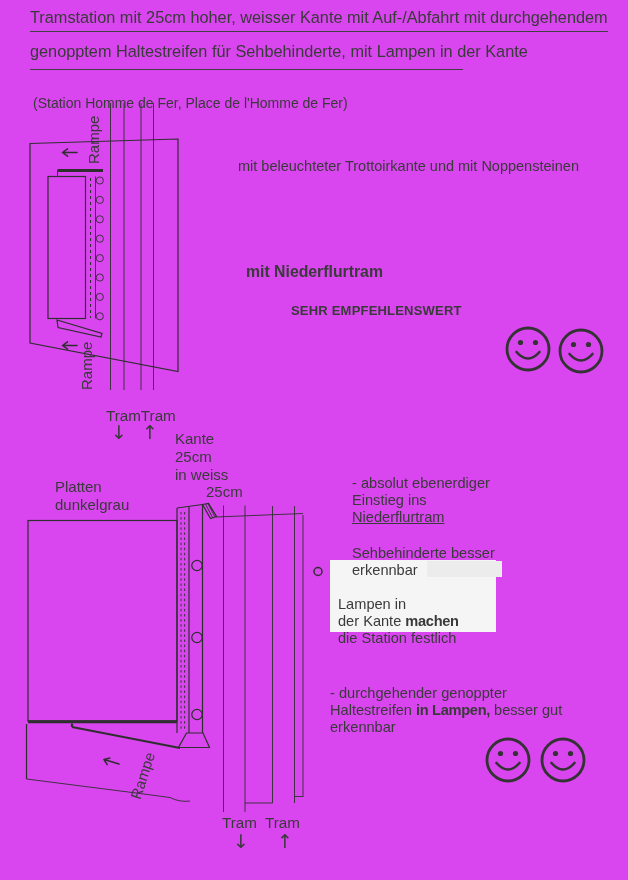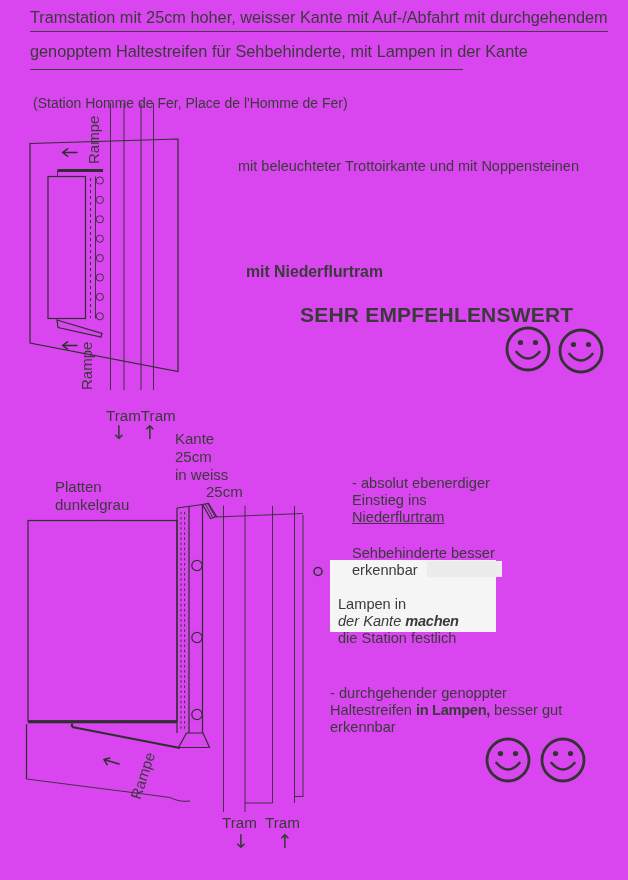--- a/index.html
+++ b/index.html
@@ -19,21 +19,21 @@
   .art .arrowln{stroke-width:1.5px;stroke-linecap:round;}
 
   
   .title1{left:30px;top:8px;width:578px;font-size:16.3px;border-bottom:1.6px solid #3f3f3f;padding-bottom:4px;}
   .title2{left:30px;top:42px;width:433px;font-size:16.3px;border-bottom:1.6px solid #3f3f3f;padding-bottom:8px;}
   .title3{left:33px;top:75px;font-size:14px;margin-top:20px;}
 
   
   .trottoir{left:238px;top:158px;font-size:14.5px;}
   .niederflur{left:246px;top:263px;font-size:15.8px;font-weight:bold;}
-  .verdict{left:300px;top:303px;font-size:21px;font-weight:bold;letter-spacing:.2px;}
+  .verdict{left:291px;top:303px;font-size:13px;font-weight:bold;letter-spacing:.2px;}
 
   
   .rot90{transform:rotate(-90deg);transform-origin:0 0;}
   .rampeA{left:85px;top:164px;}
   .rampeB{left:78px;top:390px;}
   .rampeC{left:127px;top:796px;transform:rotate(-72deg);transform-origin:0 0;}
 
   
   .tramtop{left:106px;top:407px;font-size:15.2px;}
   .arr{font-size:19px;font-family:"DejaVu Sans",sans-serif;}
@@ -49,21 +49,21 @@
   .tramBR{left:265px;top:814px;font-size:15.2px;}
   .arrD2{left:233px;top:830px;}
   .arrU2{left:277px;top:830px;}
 
   
   .note{font-size:14.6px;margin-top:32px;}
   .b1{left:352px;top:443px;} .b2{left:352px;top:460px;} .b3{left:352px;top:477px;text-decoration:underline;}
   .b4{left:352px;top:496px;} .b5{left:352px;top:513px;} .b6{left:352px;top:530px;}
   .lampbox{left:330px;top:560px;width:166px;height:72px;background:#f5f5f5;}
   .lampbox2{left:427px;top:561px;width:75px;height:16px;background:#ececec;}
-  .lp1{left:338px;top:564px;} .lp2{left:338px;top:581px;font-style:italic;} .lp3{left:338px;top:598px;} .lp4{left:338px;top:615px;}
+  .lp1{left:338px;top:564px;} .lp2{left:338px;top:581px;} .lp3{left:338px;top:598px;} .lp4{left:338px;top:615px;}
   .tc1{left:330px;top:653px;text-align:right;} .tc2{left:330px;top:670px;} .tc3{left:330px;top:687px;}
   .seg-alt{font-weight:bold;letter-spacing:-.3px;}
 </style>
 </head>
 <body>
 
 <div class="page">
 
   <div class="hl lampbox"></div>
   <div class="hl lampbox2"></div>

